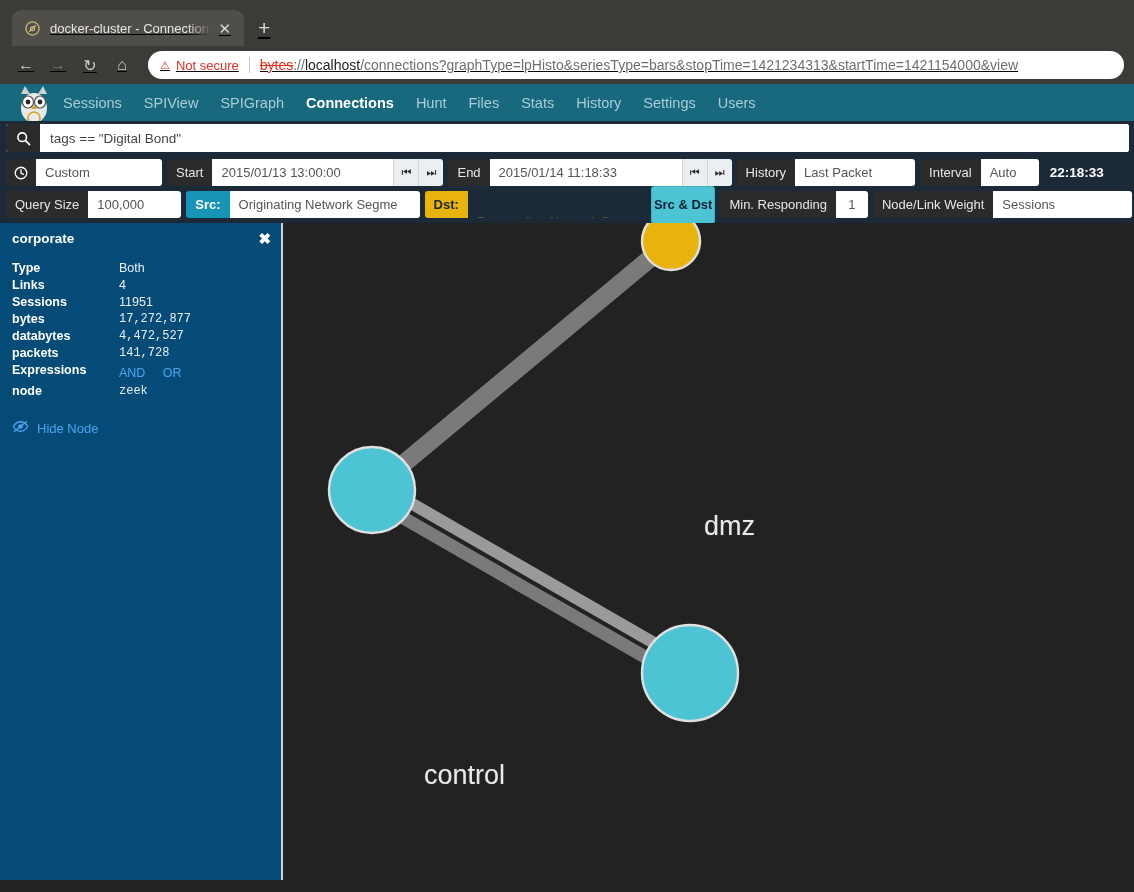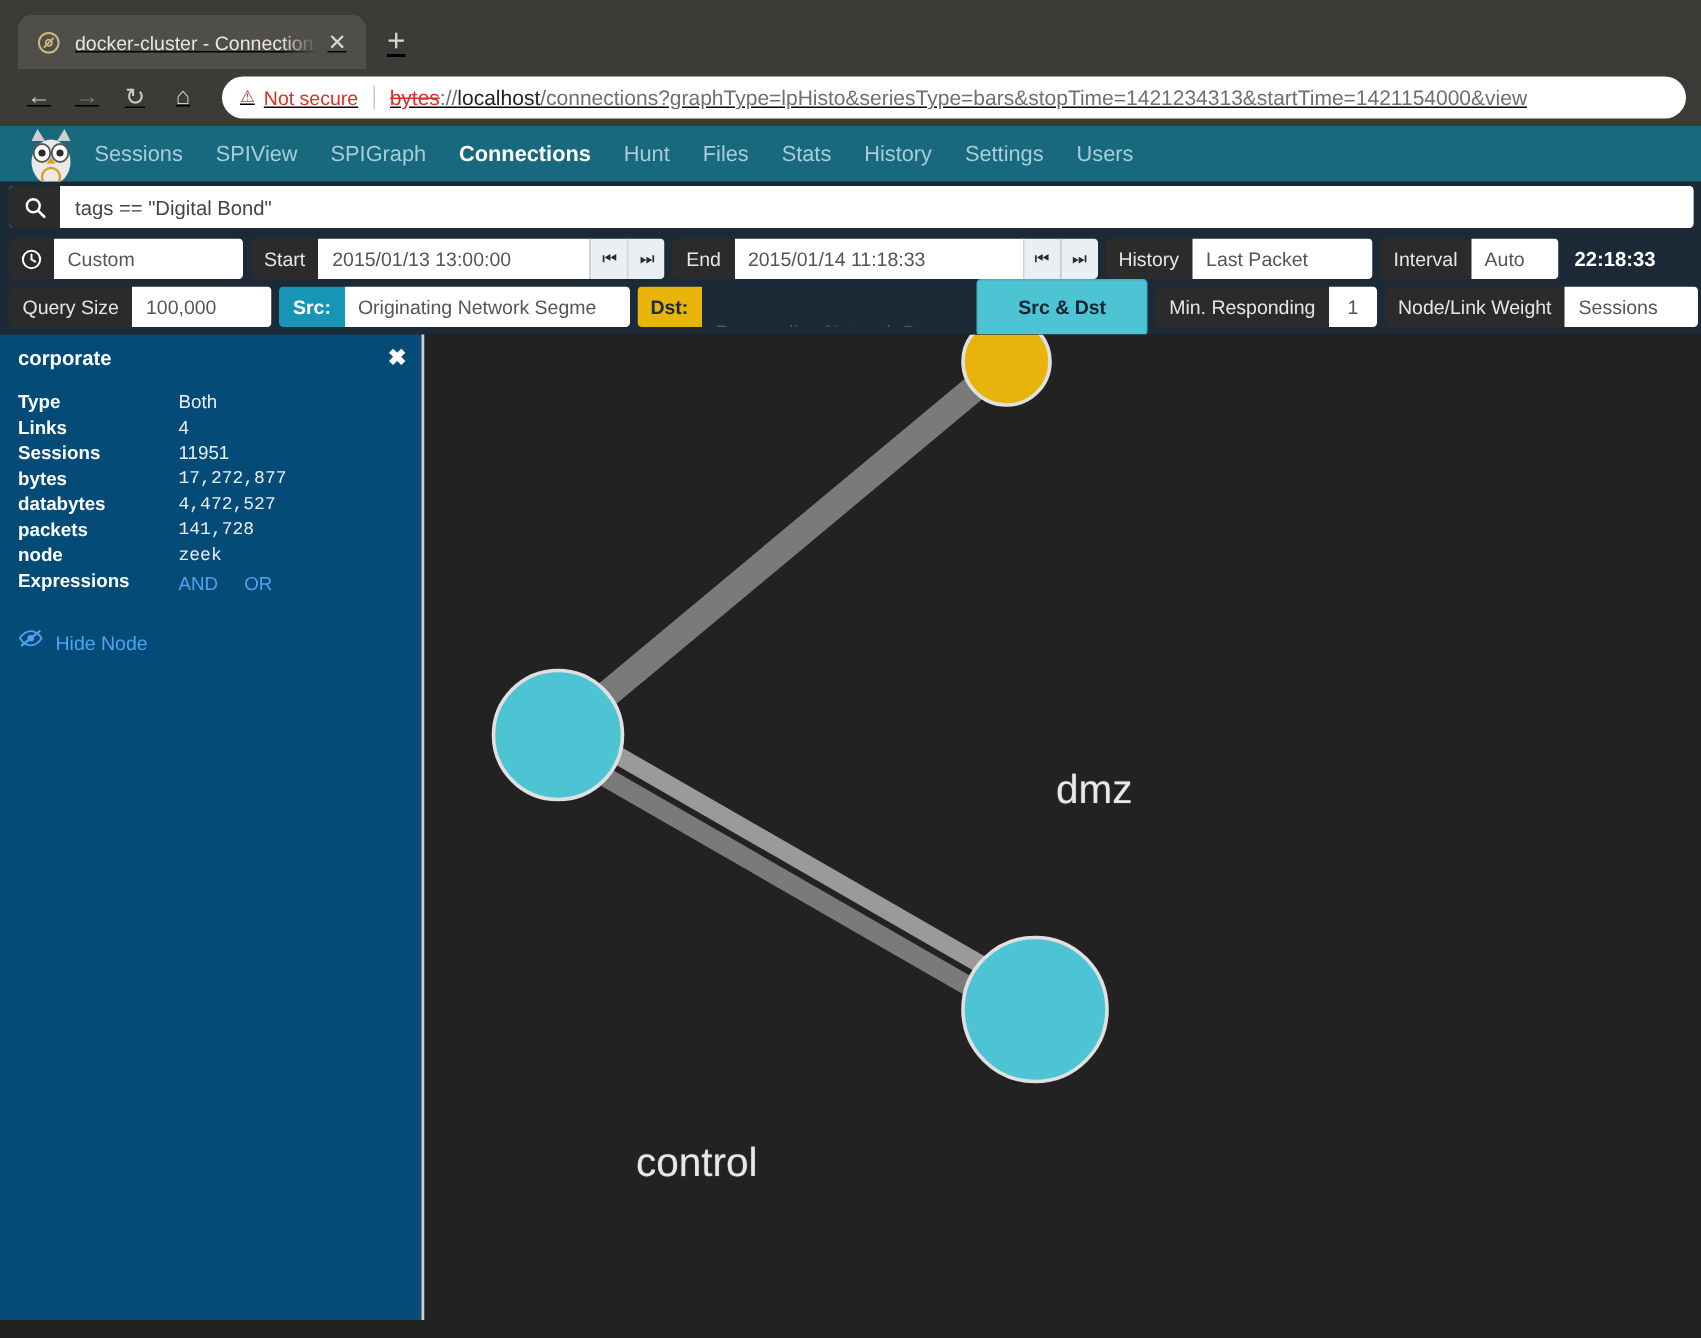--- a/index.html
+++ b/index.html
@@ -100,21 +100,21 @@
   .clock-badge { color: #ffffff; font-size: 13.5px; font-weight: bold; padding-left: 6px; white-space: nowrap; }
 
   .querybar-row {
     height: 33px; background: #1b2a36; display: flex; align-items: center;
     padding: 0 2px 4px 6px; gap: 5px;
   }
   .ctrl-label.blue { background: #1695b7; color: #ffffff; font-weight: bold; }
   .ctrl-label.gold { background: #e8b30b; color: #1b2a36; font-weight: bold; }
   .pill-btn {
     height: 38px; background: #4dc4d4; color: #123; font-size: 13px; font-weight: bold;
-    border-radius: 3px; display: flex; align-items: center; padding: 0 27px; cursor: pointer;
+    border-radius: 3px; display: flex; align-items: center; padding: 0 2px; cursor: pointer;
     border: 1px solid #3fb3c3; white-space: nowrap;
   }
   .w-qsize { width: 93px; }
   .w-src { width: 190px; }
   .w-dst { width: 178px; margin-top: 30px; }
   .w-minconn { width: 32px; justify-content: center; }
   .w-nlw { flex: 1 1 auto; min-width: 40px; }
 
   
   .content { position: relative; height: 657px; background: #222222; display: flex; }
@@ -312,29 +312,29 @@
         </tr>
         <tr>
           <td class="kv-key">databytes</td>
           <td class="kv-val mono">4,472,527</td>
         </tr>
         <tr>
           <td class="kv-key">packets</td>
           <td class="kv-val mono">141,728</td>
         </tr>
         <tr>
-          <td class="kv-key">node</td>
-          <td class="kv-val mono">zeek</td>
-        </tr>
-        <tr>
           <td class="kv-key">Expressions</td>
           <td>
             <span class="expr-link">AND</span>
             <span class="expr-link">OR</span>
           </td>
+        </tr>
+        <tr>
+          <td class="kv-key">node</td>
+          <td class="kv-val mono">zeek</td>
         </tr>
       </tbody>
         </table>
 
       <div class="hide-node">
         <span>
           <svg width="17" height="13" viewBox="0 0 20 14">
             <path d="M1.5 7 C4 3 7 1.4 10 1.4 C13 1.4 16 3 18.5 7 C16 11 13 12.6 10 12.6 C7 12.6 4 11 1.5 7 Z" fill="none" stroke="#4ea3f0" stroke-width="1.5"></path>
             <circle cx="10" cy="7" r="2.6" fill="#4ea3f0"></circle>
             <path d="M3 12.6 L17 1.4" stroke="#4ea3f0" stroke-width="1.7" stroke-linecap="round"></path>

